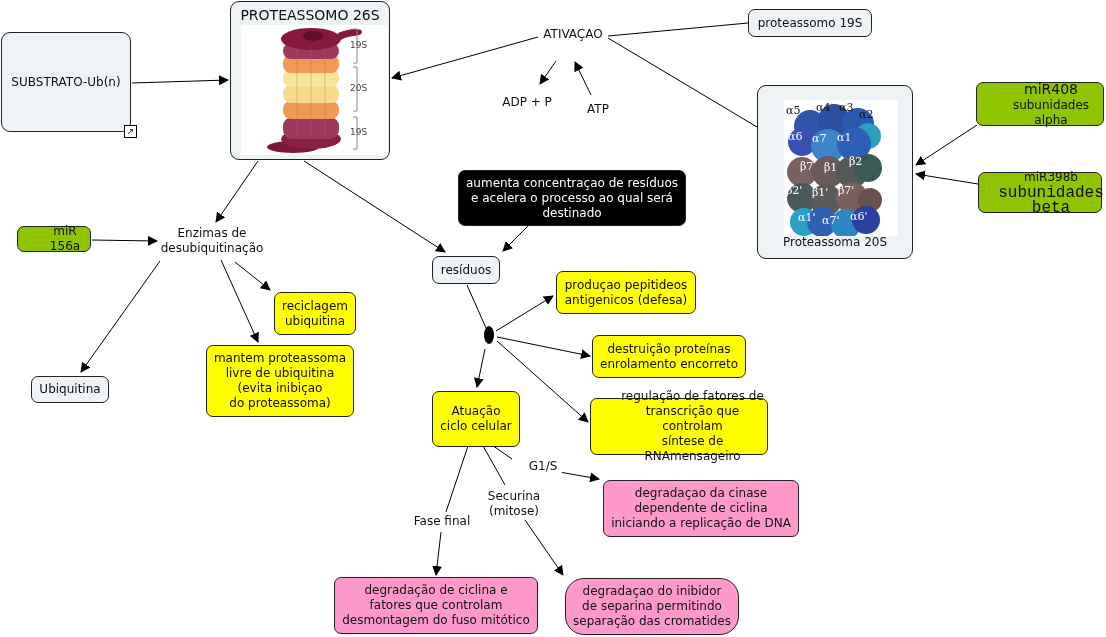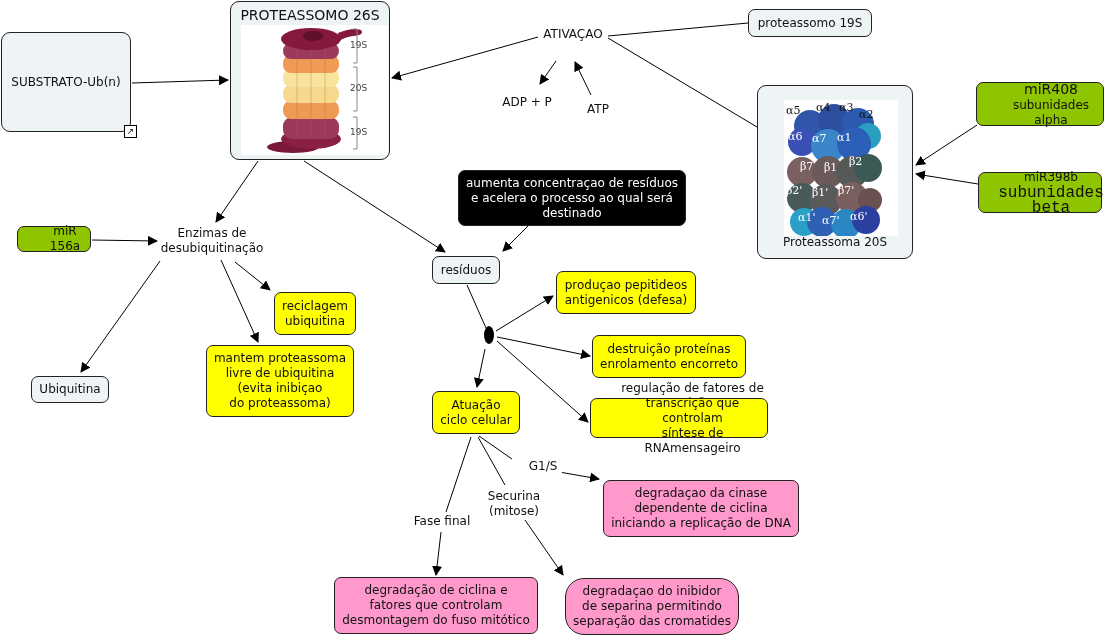--- a/index.html
+++ b/index.html
@@ -203,27 +203,27 @@
 <div class="node yellow" style="left:556px;top:271px;width:140px;height:43px;">
   <span>produçao pepitideos
 antigenicos (defesa)</span>
 </div>
 
 <div class="node yellow" style="left:592px;top:335px;width:154px;height:43px;">
   <span>destruição proteínas
 enrolamento encorreto</span>
 </div>
 
-<div class="node yellow" style="left:590px;top:398px;width:178px;height:40px;padding-left:27px;">
+<div class="node yellow" style="left:590px;top:398px;width:178px;height:57px;padding-left:27px;">
   <span>regulação de fatores de
 transcrição que controlam
 síntese de RNAmensageiro</span>
 </div>
 
-<div class="node yellow" style="left:432px;top:391px;width:88px;height:43px;">
+<div class="node yellow" style="left:432px;top:391px;width:88px;height:56px;">
   <span>Atuação
 ciclo celular</span>
 </div>
 
 <div class="label" style="left:510px;top:459px;width:38px;margin-left:14px;">G1/S</div>
 <div class="label" style="left:484px;top:489px;width:60px;">Securina
 (mitose)</div>
 <div class="label" style="left:408px;top:514px;width:68px;">Fase final</div>
 
 <div class="node pink" style="left:603px;top:480px;width:196px;height:57px;">

